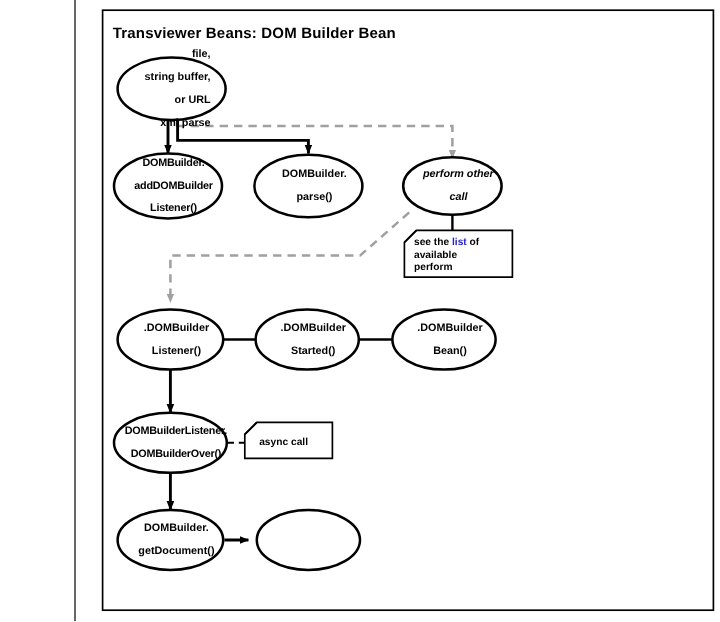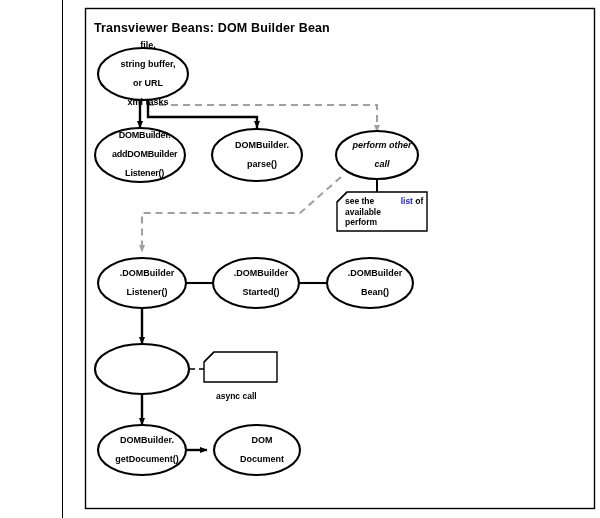--- a/index.html
+++ b/index.html
@@ -50,21 +50,20 @@
     letter-spacing: -0.2px;
   }
   .note-label {
     font-size: 8.5px;
     font-weight: bold;
     text-align: left;
     line-height: 1.25;
   }
   .note-label .link {
     color: #2222cc;
-    margin-left: 24px;
   }
 </style>
 </head>
 <body>
 
 <div id="canvas">
 
   <svg id="diagram-svg" viewBox="0 0 600 518">
     <defs>
       <marker id="arrowBlack" markerWidth="9" markerHeight="9" refX="7.4" refY="3.2" orient="auto" markerUnits="userSpaceOnUse">
@@ -117,25 +116,25 @@
 
     <line x1="142" y1="394" x2="142" y2="425" stroke="#000000" stroke-width="2.4" marker-end="url(#arrowBlack)"></line>
 
     <ellipse cx="142" cy="450" rx="44" ry="25" fill="#ffffff" stroke="#000000" stroke-width="2.1"></ellipse>
     <ellipse cx="257" cy="450" rx="43" ry="25" fill="#ffffff" stroke="#000000" stroke-width="2.1"></ellipse>
     <line x1="187" y1="450" x2="207" y2="450" stroke="#000000" stroke-width="2.4" marker-end="url(#arrowBlack)"></line>
   </svg>
 
   <div class="title-label" style="left:94px; top:22px;">Transviewer Beans: DOM Builder Bean</div>
 
-  <div class="node-label" style="left:143px; top:74px;">
+  <div class="node-label" style="left:143px; top:74px;text-align:right;">
     <span>file,</span><br>
     <span>string buffer,</span><br>
     <span>or URL</span><br>
-    <span>xml tasks</span>
+    <span>xml parse</span>
   </div>
 
   <div class="node-label thin" style="left:140px; top:155px;">
     <span>DOMBuilder.</span><br>
     <span>addDOMBuilder</span><br>
     <span>Listener()</span>
   </div>
 
   <div class="node-label" style="left:257px; top:155px;">
     <span>DOMBuilder.</span><br>
@@ -155,28 +154,28 @@
   <div class="node-label" style="left:256px; top:283px;">
     <span>.DOMBuilder</span><br>
     <span>Started()</span>
   </div>
 
   <div class="node-label" style="left:370px; top:283px;">
     <span>.DOMBuilder</span><br>
     <span>Bean()</span>
   </div>
 
+  <div class="node-label thin" style="left:142px; top:369px;">
+    <span>DOMBuilderListener.</span><br>
+    <span>DOMBuilderOver()</span>
+  </div>
 
   <div class="node-label" style="left:142px; top:450px;">
     <span>DOMBuilder.</span><br>
     <span>getDocument()</span>
   </div>
 
-  <div class="node-label" style="left:257px; top:450px;">
-    <span>DOM</span><br>
-    <span>Document</span>
-  </div>
 
   <div class="note-label" style="left:345px; top:196px; width:84px;"><span>see the </span><span class="link">list</span><span> of</span><br><span>available</span><br><span>perform</span></div>
 
-  <div class="note-label" style="left:216px; top:363px; width:60px;margin-top:28px;">async call</div>
+  <div class="note-label" style="left:216px; top:363px; width:60px;">async call</div>
 
 </div>
 
 </body></html>

